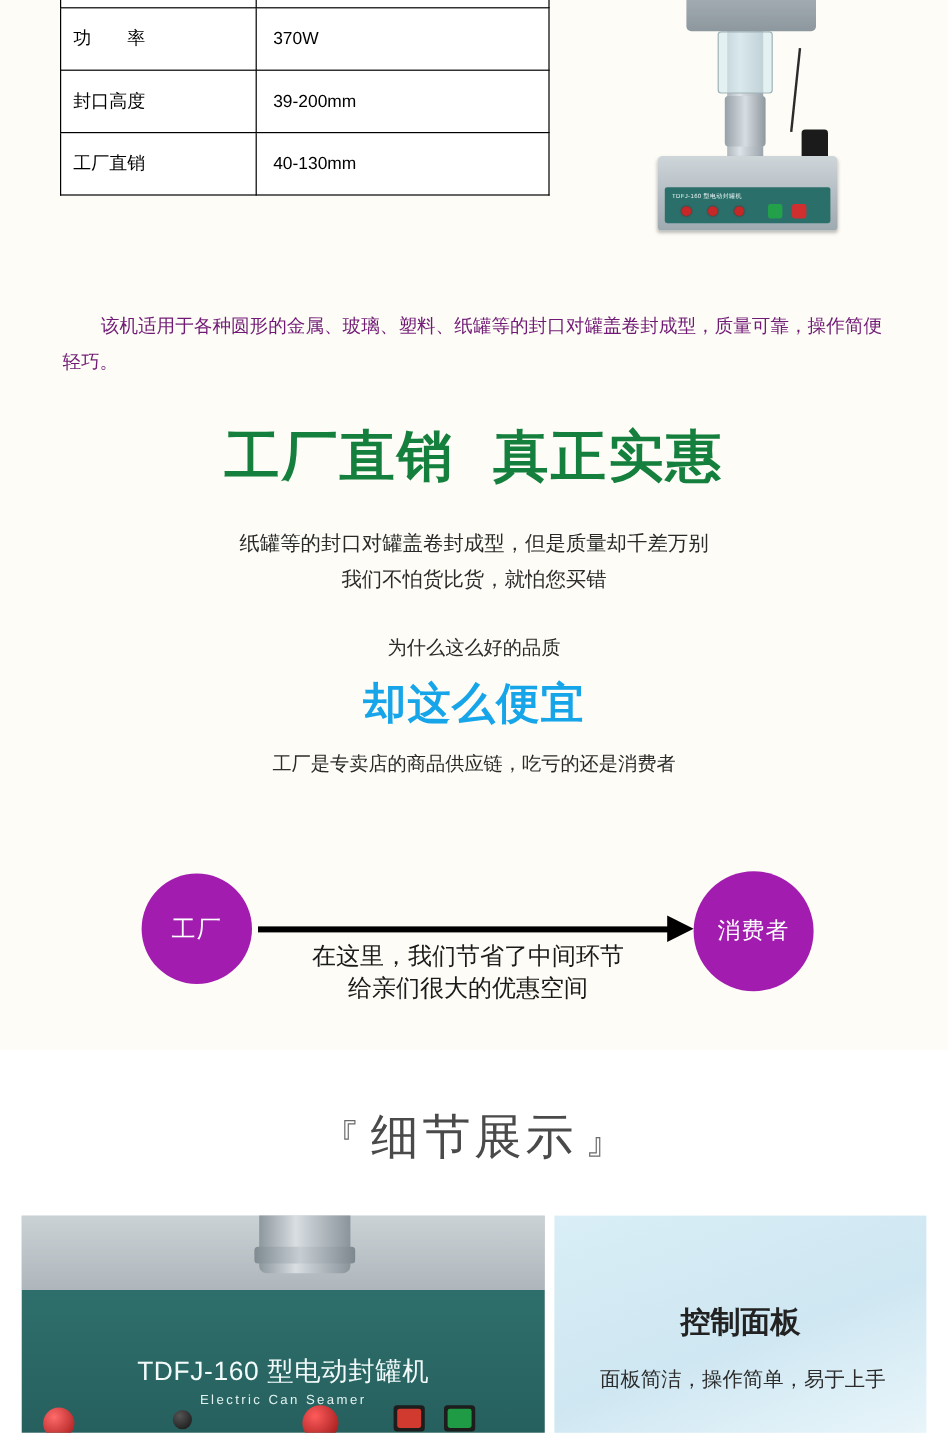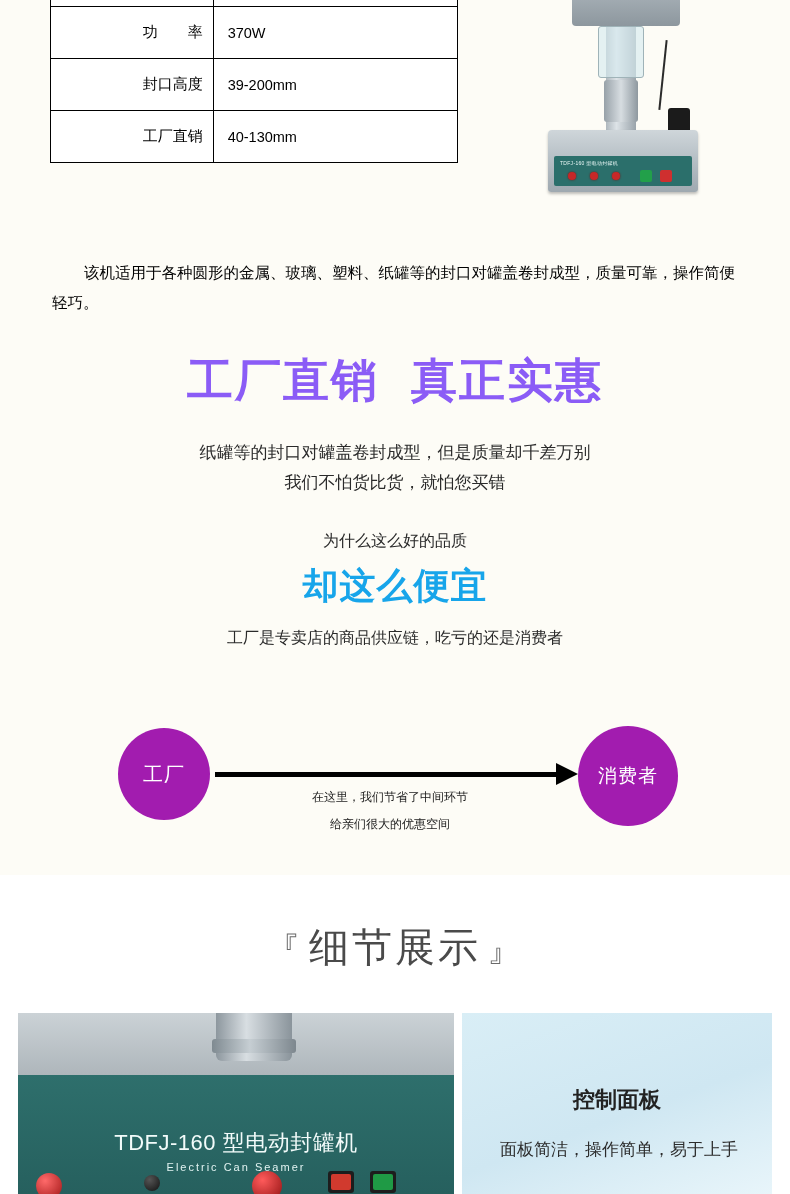--- a/index.html
+++ b/index.html
@@ -31,21 +31,21 @@
   }
   .spec-table td {
     border: 1px solid #000000;
     height: 52px;
     font-size: 15px;
     color: #000000;
     padding: 0 10px;
   }
   .spec-table td.label {
     width: 163px;
-    text-align: right;
+    text-align: left;
     letter-spacing: 0px;
     margin-top: 42px;
   }
   .spec-table td.value {
     width: 245px;
     text-align: left;
     padding-left: 14px;
     font-size: 14.5px;
   }
   .spec-table tr.clipped td { height: 14px; padding: 0; }
@@ -134,35 +134,35 @@
   }
 
   
   .intro-para {
     position: absolute;
     left: 52px;
     top: 258px;
     width: 690px;
     font-size: 15.5px;
     line-height: 30px;
-    color: #000000;
+    color: #701a75;
     text-indent: 32px;
   }
 
   
   .promo {
     position: absolute;
     left: 0; top: 350px;
     width: 790px;
     text-align: center;
   }
   .promo-h1 {
     font-size: 46px;
     font-weight: bold;
-    color: #8b5cf6;
+    color: #15803d;
     letter-spacing: 2px;
     line-height: 60px;
   }
   .promo-h1 .gap { display: inline-block; width: 32px; }
   .promo-l2 {
     margin-top: 28px;
     font-size: 17px;
     color: #2a2a2a;
     line-height: 30px;
   }
@@ -219,21 +219,21 @@
     width: 0; height: 0;
     border-left: 22px solid #000000;
     border-top: 11px solid transparent;
     border-bottom: 11px solid transparent;
   }
   .chain-text {
     position: absolute;
     left: 215px; top: 66px;
     width: 350px;
     text-align: center;
-    font-size: 12px;
+    font-size: 20px;
     color: #1a1a1a;
     line-height: 27px;
   }
 
   
   .detail-band {
     position: absolute;
     left: 0; top: 875px;
     width: 790px; height: 319px;
     background: #ffffff;
@@ -338,21 +338,21 @@
     left: 462px; top: 1013px;
     width: 310px; height: 181px;
     background: linear-gradient(160deg,#d9eef6 0%,#cfe7f2 55%,#e8f5fa 100%);
     overflow: hidden;
   }
   .pr-title {
     position: absolute;
     left: 0; top: 72px;
     width: 310px;
     text-align: center;
-    font-size: 22px;
+    font-size: 25px;
     color: #222222;
     font-weight: bold;
   }
   .pr-desc {
     position: absolute;
     left: 26px; top: 122px;
     width: 262px;
     font-size: 17px;
     color: #2b2b2b;
     line-height: 30px;

